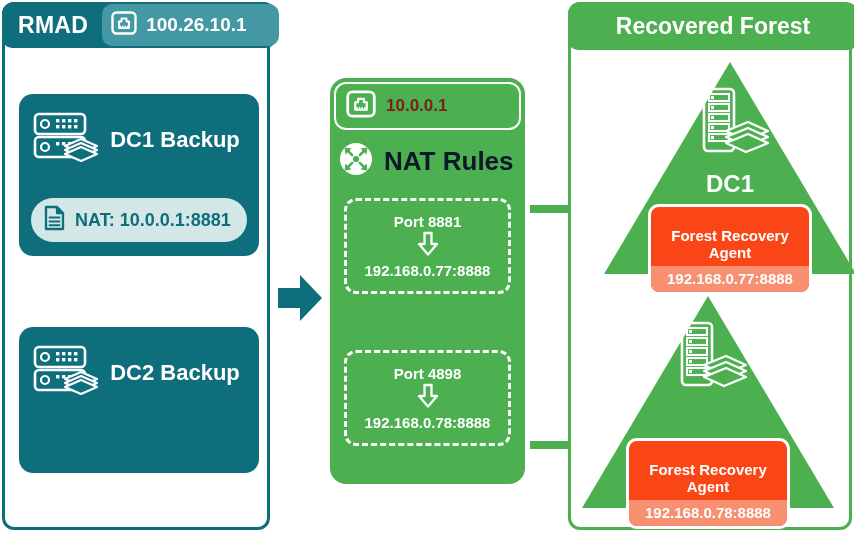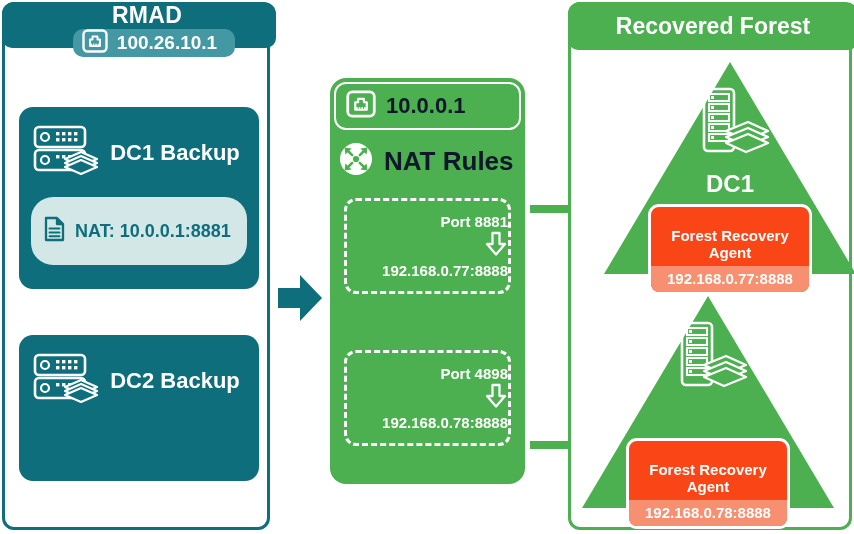--- a/index.html
+++ b/index.html
@@ -30,56 +30,55 @@
   #rmad-header {
     position: absolute;
     left: -3px; top: -3px;
     width: 274px; height: 46px;
     background: #0e6e7c;
     border-radius: 12px 12px 10px 10px;
     box-sizing: border-box;
     display: flex;
     align-items: center;
     padding-left: 16px;
-    flex-direction: column;
   }
   #rmad-title {
     color: #ffffff;
     font-size: 23px;
     font-weight: bold;
     letter-spacing: .3px;
   }
   #rmad-ip-badge {
     margin-left: 14px;
     height: 42px;
     background: #4398a4;
     border-radius: 10px;
     display: flex;
     align-items: center;
-    padding: 0 18px 0 9px;
+    padding: 0 32px 0 9px;
     gap: 9px;
   }
   #rmad-ip-badge .iptext {
     color: #ffffff;
     font-size: 19px;
     font-weight: bold;
   }
 
   
   .backup-card {
     position: absolute;
     left: 14px;
     width: 240px;
     background: #0e6e7c;
     border-radius: 14px;
     box-sizing: border-box;
     padding: 10px 12px 12px 12px;
   }
-  #dc1-backup-card { top: 102px; height: 182px; }
-  #dc2-backup-card { top: 330px; height: 146px; }
+  #dc1-backup-card { top: 89px; height: 162px; }
+  #dc2-backup-card { top: 322px; height: 146px; }
 
   .backup-card-top {
     display: flex;
     align-items: center;
     height: 72px;
     gap: 6px;
   }
   .backup-card-title {
     color: #ffffff;
     font-size: 22px;
@@ -88,22 +87,22 @@
     text-align: center;
     padding-right: 6px;
   }
   .nat-chip {
     height: 44px;
     background: #d3e7e6;
     border-radius: 22px;
     display: flex;
     align-items: center;
     gap: 8px;
-    padding: 12px 12px;
-    margin-top: 8px;
+    padding: 0 12px;
+    margin-top: 22px;
   }
   .nat-chip .nat-text {
     color: #0e6e7c;
     font-size: 18px;
     font-weight: bold;
   }
 
   
   #teal-arrow { left: 276px; top: 272px; }
 
@@ -121,22 +120,22 @@
     background: #4caf50;
     border: 2px solid #ffffff;
     border-radius: 12px;
     box-sizing: border-box;
     display: flex;
     align-items: center;
     gap: 10px;
     padding-left: 10px;
   }
   #nat-ip-header .iptext {
-    color: #0f172a;
-    font-size: 22px;
+    color: #7f1d1d;
+    font-size: 17px;
     font-weight: bold;
   }
   #nat-rules-row {
     position: absolute;
     left: 8px; top: 62px;
     width: 180px; height: 42px;
     display: flex;
     align-items: center;
     gap: 10px;
   }
@@ -148,21 +147,21 @@
   .nat-rule-box {
     position: absolute;
     left: 14px;
     width: 167px;
     height: 96px;
     border: 3px dashed #ffffff;
     border-radius: 12px;
     box-sizing: border-box;
     display: flex;
     flex-direction: column;
-    align-items: flex-end;
+    align-items: center;
     justify-content: center;
     gap: 1px;
   }
   #nat-rule-1 { top: 120px; }
   #nat-rule-2 { top: 272px; }
   .nat-rule-port {
     color: #ffffff;
     font-size: 15px;
     font-weight: bold;
   }

